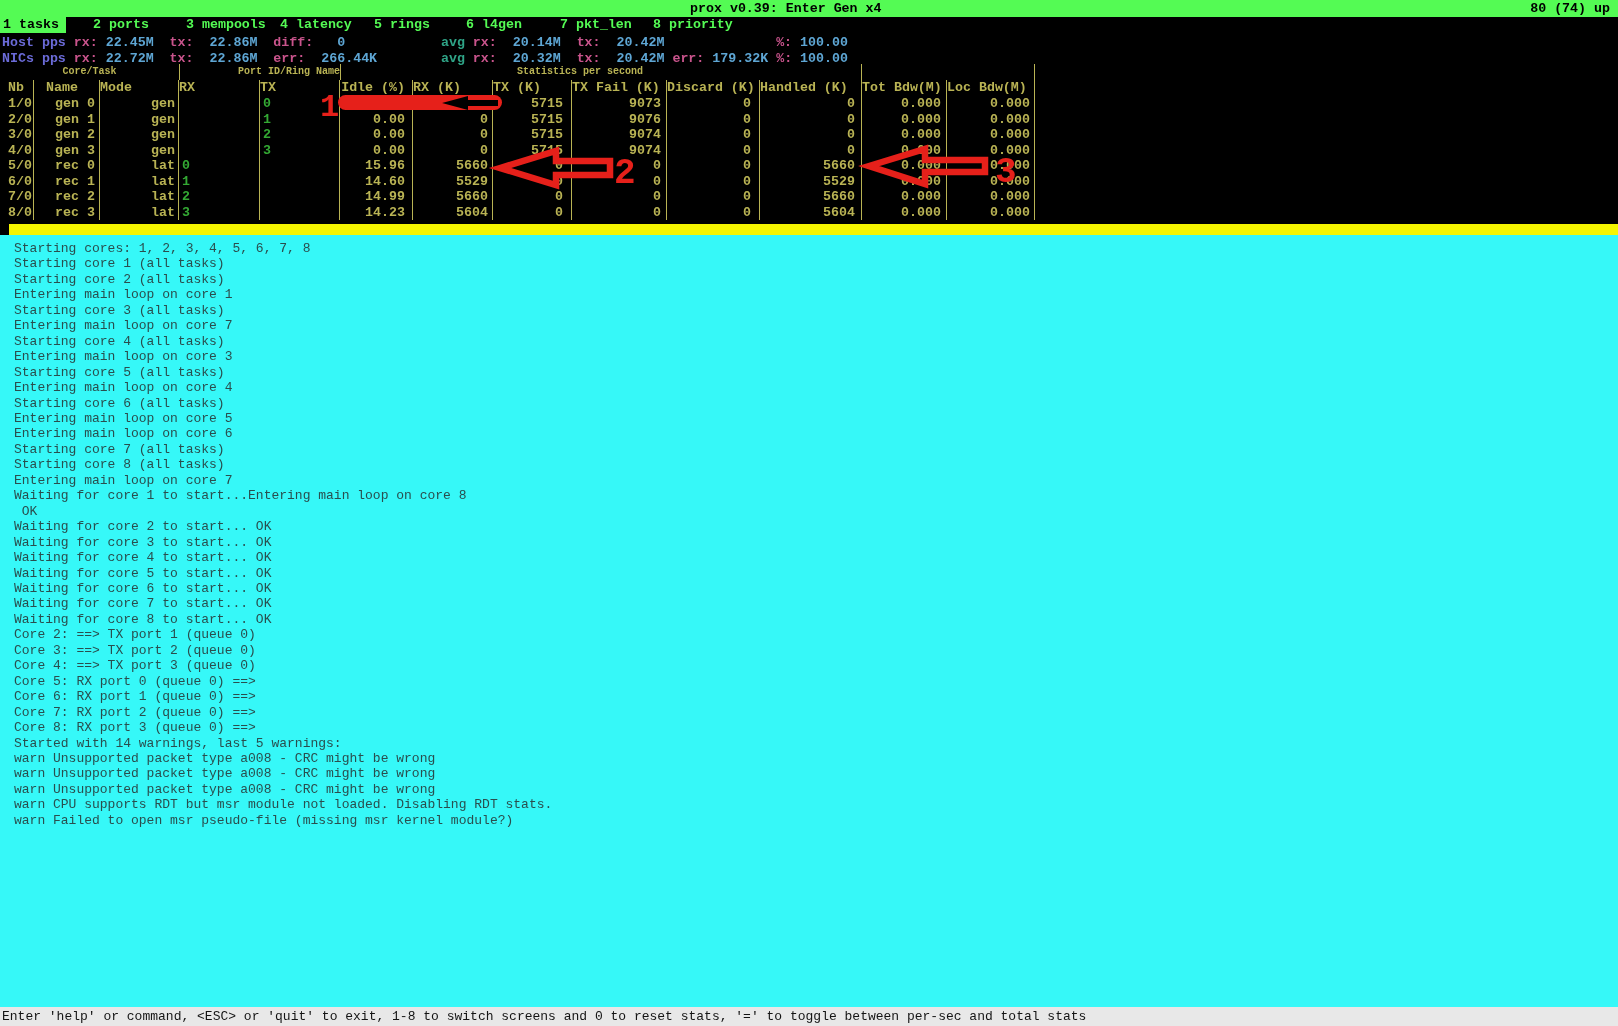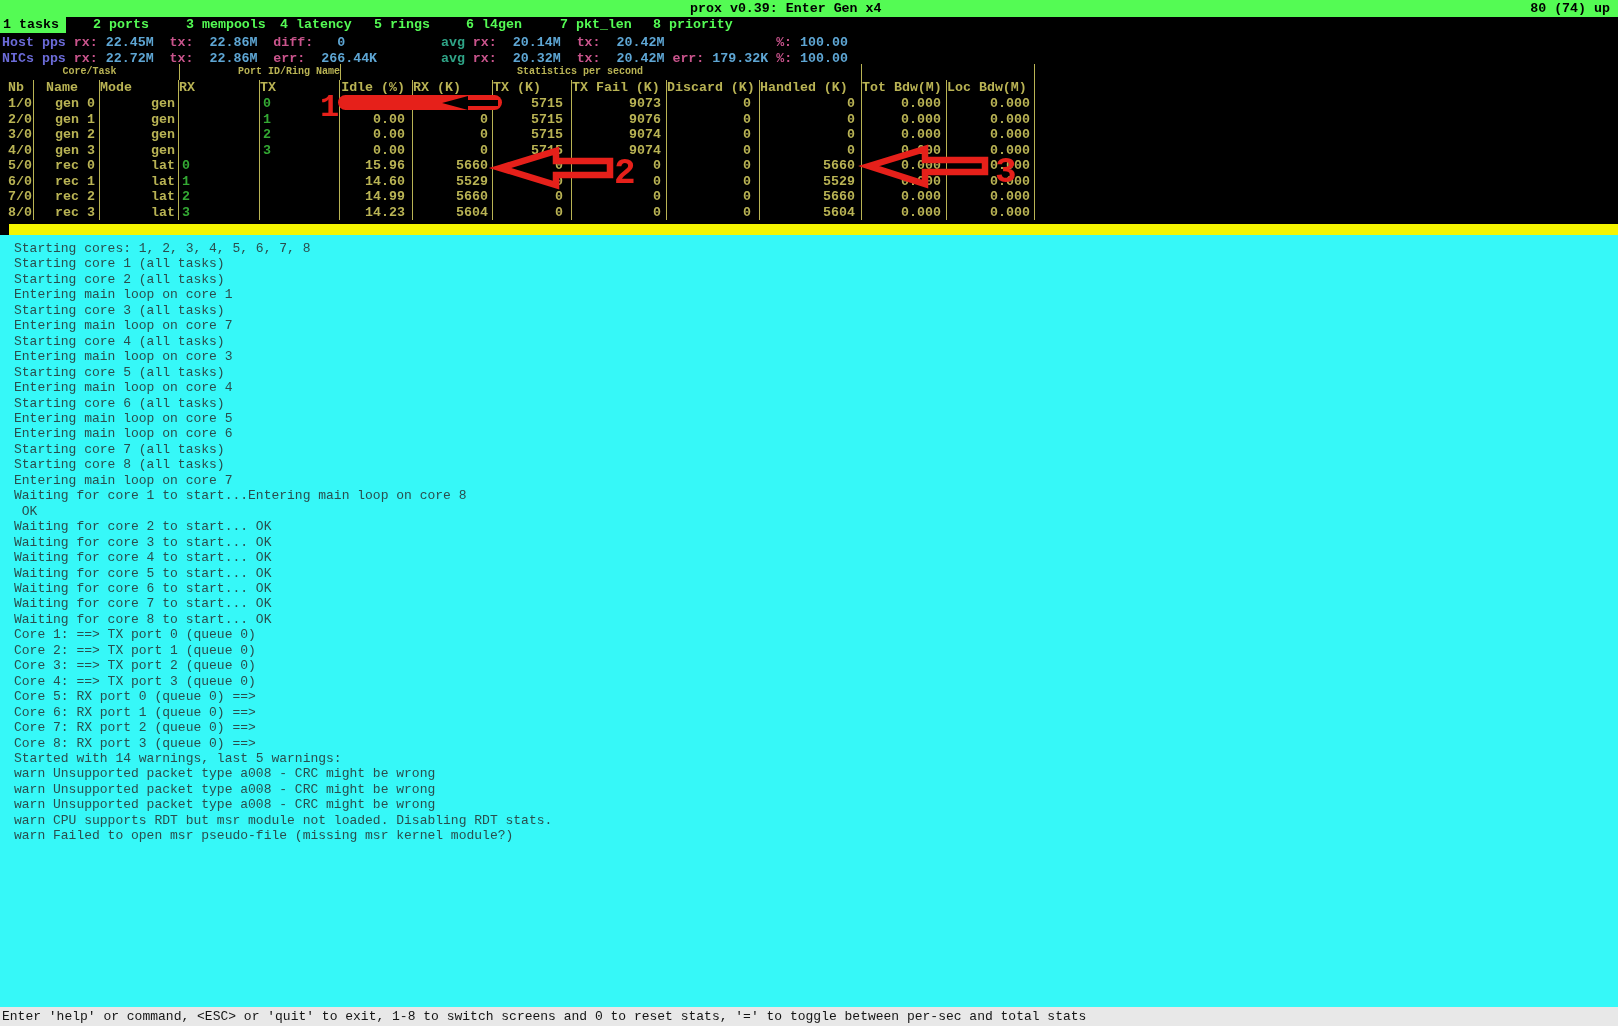--- a/index.html
+++ b/index.html
@@ -249,21 +249,20 @@
       <div class="log-line">Entering main loop on core 7</div>
       <div class="log-line">Waiting for core 1 to start...Entering main loop on core 8</div>
       <div class="log-line"> OK</div>
       <div class="log-line">Waiting for core 2 to start... OK</div>
       <div class="log-line">Waiting for core 3 to start... OK</div>
       <div class="log-line">Waiting for core 4 to start... OK</div>
       <div class="log-line">Waiting for core 5 to start... OK</div>
       <div class="log-line">Waiting for core 6 to start... OK</div>
       <div class="log-line">Waiting for core 7 to start... OK</div>
       <div class="log-line">Waiting for core 8 to start... OK</div>
-      <div class="log-line">Core 1: ==&gt; TX port 0 (queue 0)</div>
       <div class="log-line">Core 2: ==&gt; TX port 1 (queue 0)</div>
       <div class="log-line">Core 3: ==&gt; TX port 2 (queue 0)</div>
       <div class="log-line">Core 4: ==&gt; TX port 3 (queue 0)</div>
       <div class="log-line">Core 5: RX port 0 (queue 0) ==&gt;</div>
       <div class="log-line">Core 6: RX port 1 (queue 0) ==&gt;</div>
       <div class="log-line">Core 7: RX port 2 (queue 0) ==&gt;</div>
       <div class="log-line">Core 8: RX port 3 (queue 0) ==&gt;</div>
       <div class="log-line">Started with 14 warnings, last 5 warnings:</div>
       <div class="log-line">warn Unsupported packet type a008 - CRC might be wrong</div>
       <div class="log-line">warn Unsupported packet type a008 - CRC might be wrong</div>

